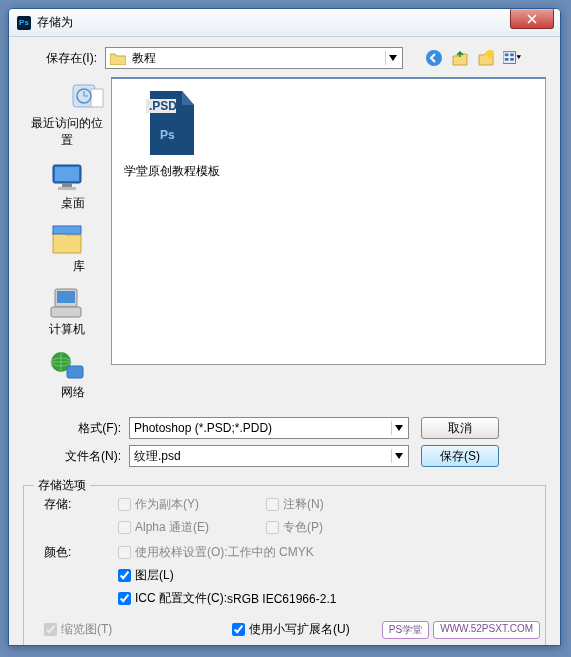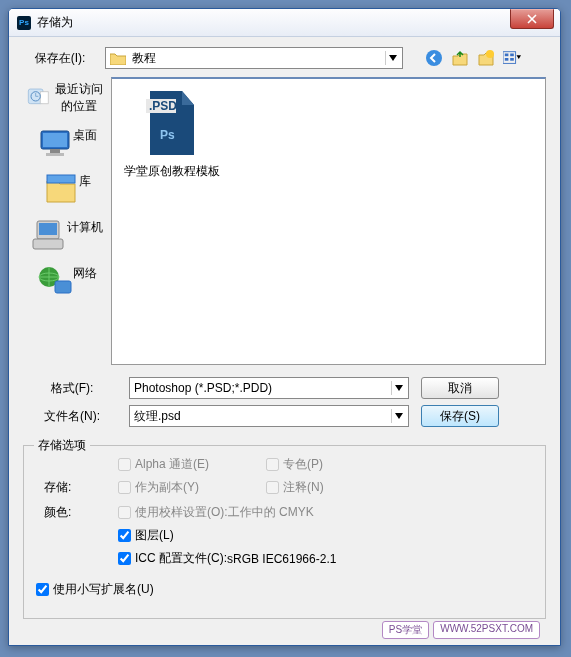--- a/index.html
+++ b/index.html
@@ -4,29 +4,29 @@
 <style>
 *{box-sizing:border-box;margin:0;padding:0;font-family:"Microsoft YaHei",SimSun,Arial,sans-serif;font-size:12px}
 body{background:#6b8cb8;padding:8px;width:571px;height:657px}
 .dialog{background:linear-gradient(#fff,#eef2f8 40px,#f3f3f3 40px);border:1px solid #2a5a9c;border-radius:5px 5px 0 0;width:553px;height:638px;box-shadow:0 2px 8px rgba(0,0,0,.3);position:relative;overflow:hidden}
 .titlebar{height:28px;background:linear-gradient(#fdfdfe,#e8edf6);display:flex;align-items:center;padding-left:8px;border-bottom:1px solid #c5d0e0}
 .titlebar .ps-ico{width:14px;height:14px;background:#001e36;border-radius:2px;display:flex;align-items:center;justify-content:center;color:#31a8ff;font-size:8px;font-weight:bold;margin-right:6px}
 .titlebar span{color:#000}
 .close-btn{margin-left:auto;width:44px;height:20px;background:linear-gradient(#e49a94,#c8433a);border:1px solid #8a2d26;border-top:1px solid #f0b3ad;border-radius:0 0 3px 3px;color:#fff;display:flex;align-items:center;justify-content:center;margin-right:6px;margin-top:-8px;font-weight:bold;cursor:pointer}
 .content{background:#f0f0f0;height:calc(100% - 28px);padding:10px 14px}
 .row{display:flex;align-items:center;margin-bottom:6px}
-.row .lbl{width:82px;text-align:center;padding-right:8px}
+.row .lbl{width:82px;text-align:right;padding-right:8px}
 .dropdown{background:#fff;border:1px solid #888;height:22px;display:flex;align-items:center;padding:0 4px;position:relative}
 .dropdown .arrow{position:absolute;right:3px;top:3px;width:14px;height:14px;border-left:1px solid #ccc;display:flex;align-items:center;justify-content:center}
 .arrow svg{width:8px;height:6px}
 .folder-ico{width:16px;height:13px;margin-right:6px}
 .toolbar-ico{width:18px;height:18px;margin:0 4px;cursor:pointer;display:flex;align-items:center;justify-content:center}
 .main-area{display:flex;margin-top:8px}
 .sidebar{width:88px;display:flex;flex-direction:column;align-items:center;gap:4px}
-.side-item{display:flex;flex-direction:row;align-items:flex-start;padding:4px;cursor:pointer;text-align:center}
+.side-item{display:flex;flex-direction:column;align-items:flex-end;padding:4px;cursor:pointer;text-align:center}
 .side-item .ico{width:36px;height:32px;margin-bottom:2px}
 .file-area{flex:1;background:#fff;border:1px solid #999;border-top:2px solid #6a8ab8;height:288px;padding:12px}
 .file-item{display:inline-flex;flex-direction:column;align-items:center;cursor:pointer}
 .file-item .psd-ico{width:52px;height:64px}
 .file-item span{margin-top:8px}
 .bottom-rows{margin-top:12px}
 .bottom-rows .row .lbl{width:106px}
 .bottom-rows .dropdown{flex:1;max-width:280px;font-family:SimSun}
 .btn{width:78px;height:22px;background:linear-gradient(#fff,#e4e4e4);border:1px solid #888;border-radius:3px;cursor:pointer;display:flex;align-items:center;justify-content:center;margin-left:12px}
 .btn.primary{border:1px solid #3c7fb1;background:linear-gradient(#eaf6fd,#bee6fd)}
@@ -184,39 +184,39 @@
         </div>
         <div class="btn primary">
             <span>保存(S)</span>
           </div>
       </div>
     </div>
 
     <div class="fieldset">
       <div class="legend">存储选项</div>
       <div class="opt-row">
+        <div class="olbl">存储:</div>
+        <label class="chk disabled">
+            <input type="checkbox" disabled="" style="">
+            <span>作为副本(Y)</span>
+          </label>
+        <label class="chk disabled">
+            <input type="checkbox" disabled="" style="">
+            <span>注释(N)</span>
+          </label>
+      </div>
+      <div class="opt-row">
         <div class="olbl"></div>
         <label class="chk disabled">
             <input type="checkbox" disabled="" style="">
             <span>Alpha 通道(E)</span>
           </label>
         <label class="chk disabled">
             <input type="checkbox" disabled="" style="">
             <span>专色(P)</span>
-          </label>
-      </div>
-      <div class="opt-row">
-        <div class="olbl">存储:</div>
-        <label class="chk disabled">
-            <input type="checkbox" disabled="" style="">
-            <span>作为副本(Y)</span>
-          </label>
-        <label class="chk disabled">
-            <input type="checkbox" disabled="" style="">
-            <span>注释(N)</span>
           </label>
       </div>
       <div class="opt-row" style="margin-top:8px">
         <div class="olbl">颜色:</div>
         <label class="chk disabled" style="min-width:auto;margin-right:0">
             <input type="checkbox" disabled="" style="">
             <span>使用校样设置(O):</span>
             <span> 工作中的 CMYK</span>
           </label>
       </div>
@@ -229,20 +229,24 @@
       </div>
       <div class="opt-row">
         <div class="olbl"></div>
         <label class="chk" style="min-width:auto;margin-right:0">
             <input type="checkbox" checked="" style="">
             <span>ICC 配置文件(C):</span>
             <span> sRGB IEC61966-2.1</span>
           </label>
       </div>
       <div class="opt-row" style="margin-top:14px">
+        <label class="chk disabled" style="margin-left:8px;min-width:150px">
+            <input type="checkbox" checked="" disabled="" style="">
+            <span>缩览图(T)</span>
+          </label>
         <label class="chk">
             <input type="checkbox" checked="" style="">
             <span>使用小写扩展名(U)</span>
           </label>
       </div>
     </div>
   </div>
   <div class="watermark">
     <span>PS学堂</span>
       <span>WWW.52PSXT.COM</span>

